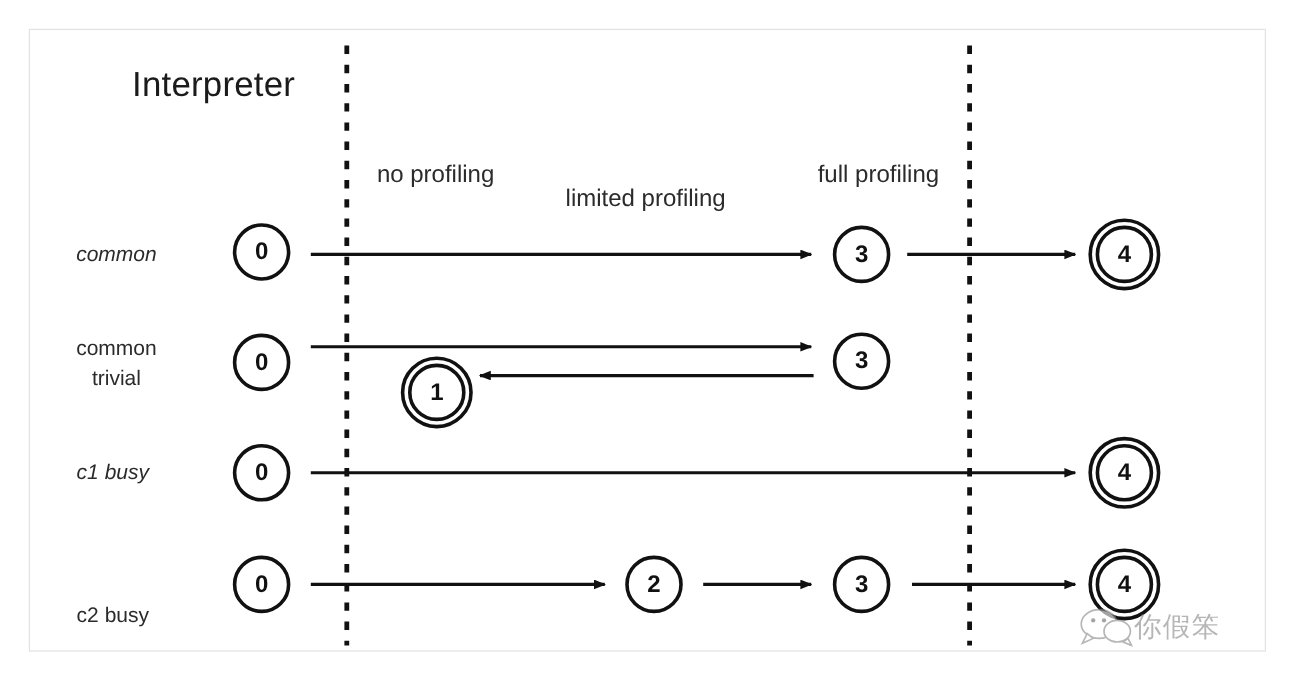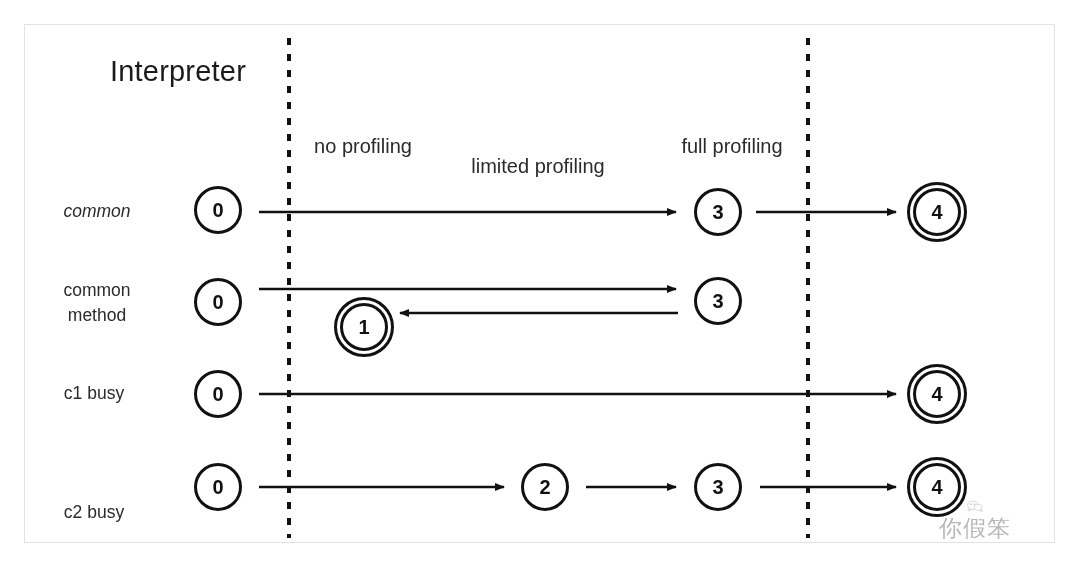--- a/index.html
+++ b/index.html
@@ -100,21 +100,20 @@
     position: absolute;
     left: 900px;
     top: 500px;
     width: 150px;
     height: 44px;
     opacity: 0.62;
     display: flex;
     align-items: center;
     gap: 1px;
     pointer-events: none;
-    flex-direction: column;
   }
   #watermark .wm-text {
     font-size: 23px;
     color: #8a8a8a;
     font-family: "DejaVu Sans", sans-serif;
     letter-spacing: 1px;
     white-space: nowrap;
   }
 </style>
 </head>
@@ -163,24 +162,24 @@
   <div class="col-title" style="left:178px; top:55px;">Interpreter</div>
 
   <div class="sub-label" style="left:363px; top:135px;">no profiling</div>
   <div class="sub-label" style="left:538px; top:135px;margin-top:20px;">limited profiling</div>
   <div class="sub-label" style="left:732px; top:135px;">full profiling</div>
 
   <div class="row-label" style="left:97px; top:212px;font-style:italic;">common</div>
 
   <div class="row-label" style="left:97px; top:303px;">
     <div>common</div>
-    <div>method</div>
-  </div>
-
-  <div class="row-label" style="left:94px; top:394px;">c1 busy</div>
+    <div>trivial</div>
+  </div>
+
+  <div class="row-label" style="left:94px; top:394px;font-style:italic;">c1 busy</div>
 
   <div class="row-label" style="left:94px; top:513px;">c2 busy</div>
 
   <div class="node single" style="left:218px; top:210px;">
     <span class="num">0</span>
   </div>
   <div class="node single" style="left:718px; top:212px;">
     <span class="num">3</span>
   </div>
   <div class="node double" style="left:937px; top:212px;">

